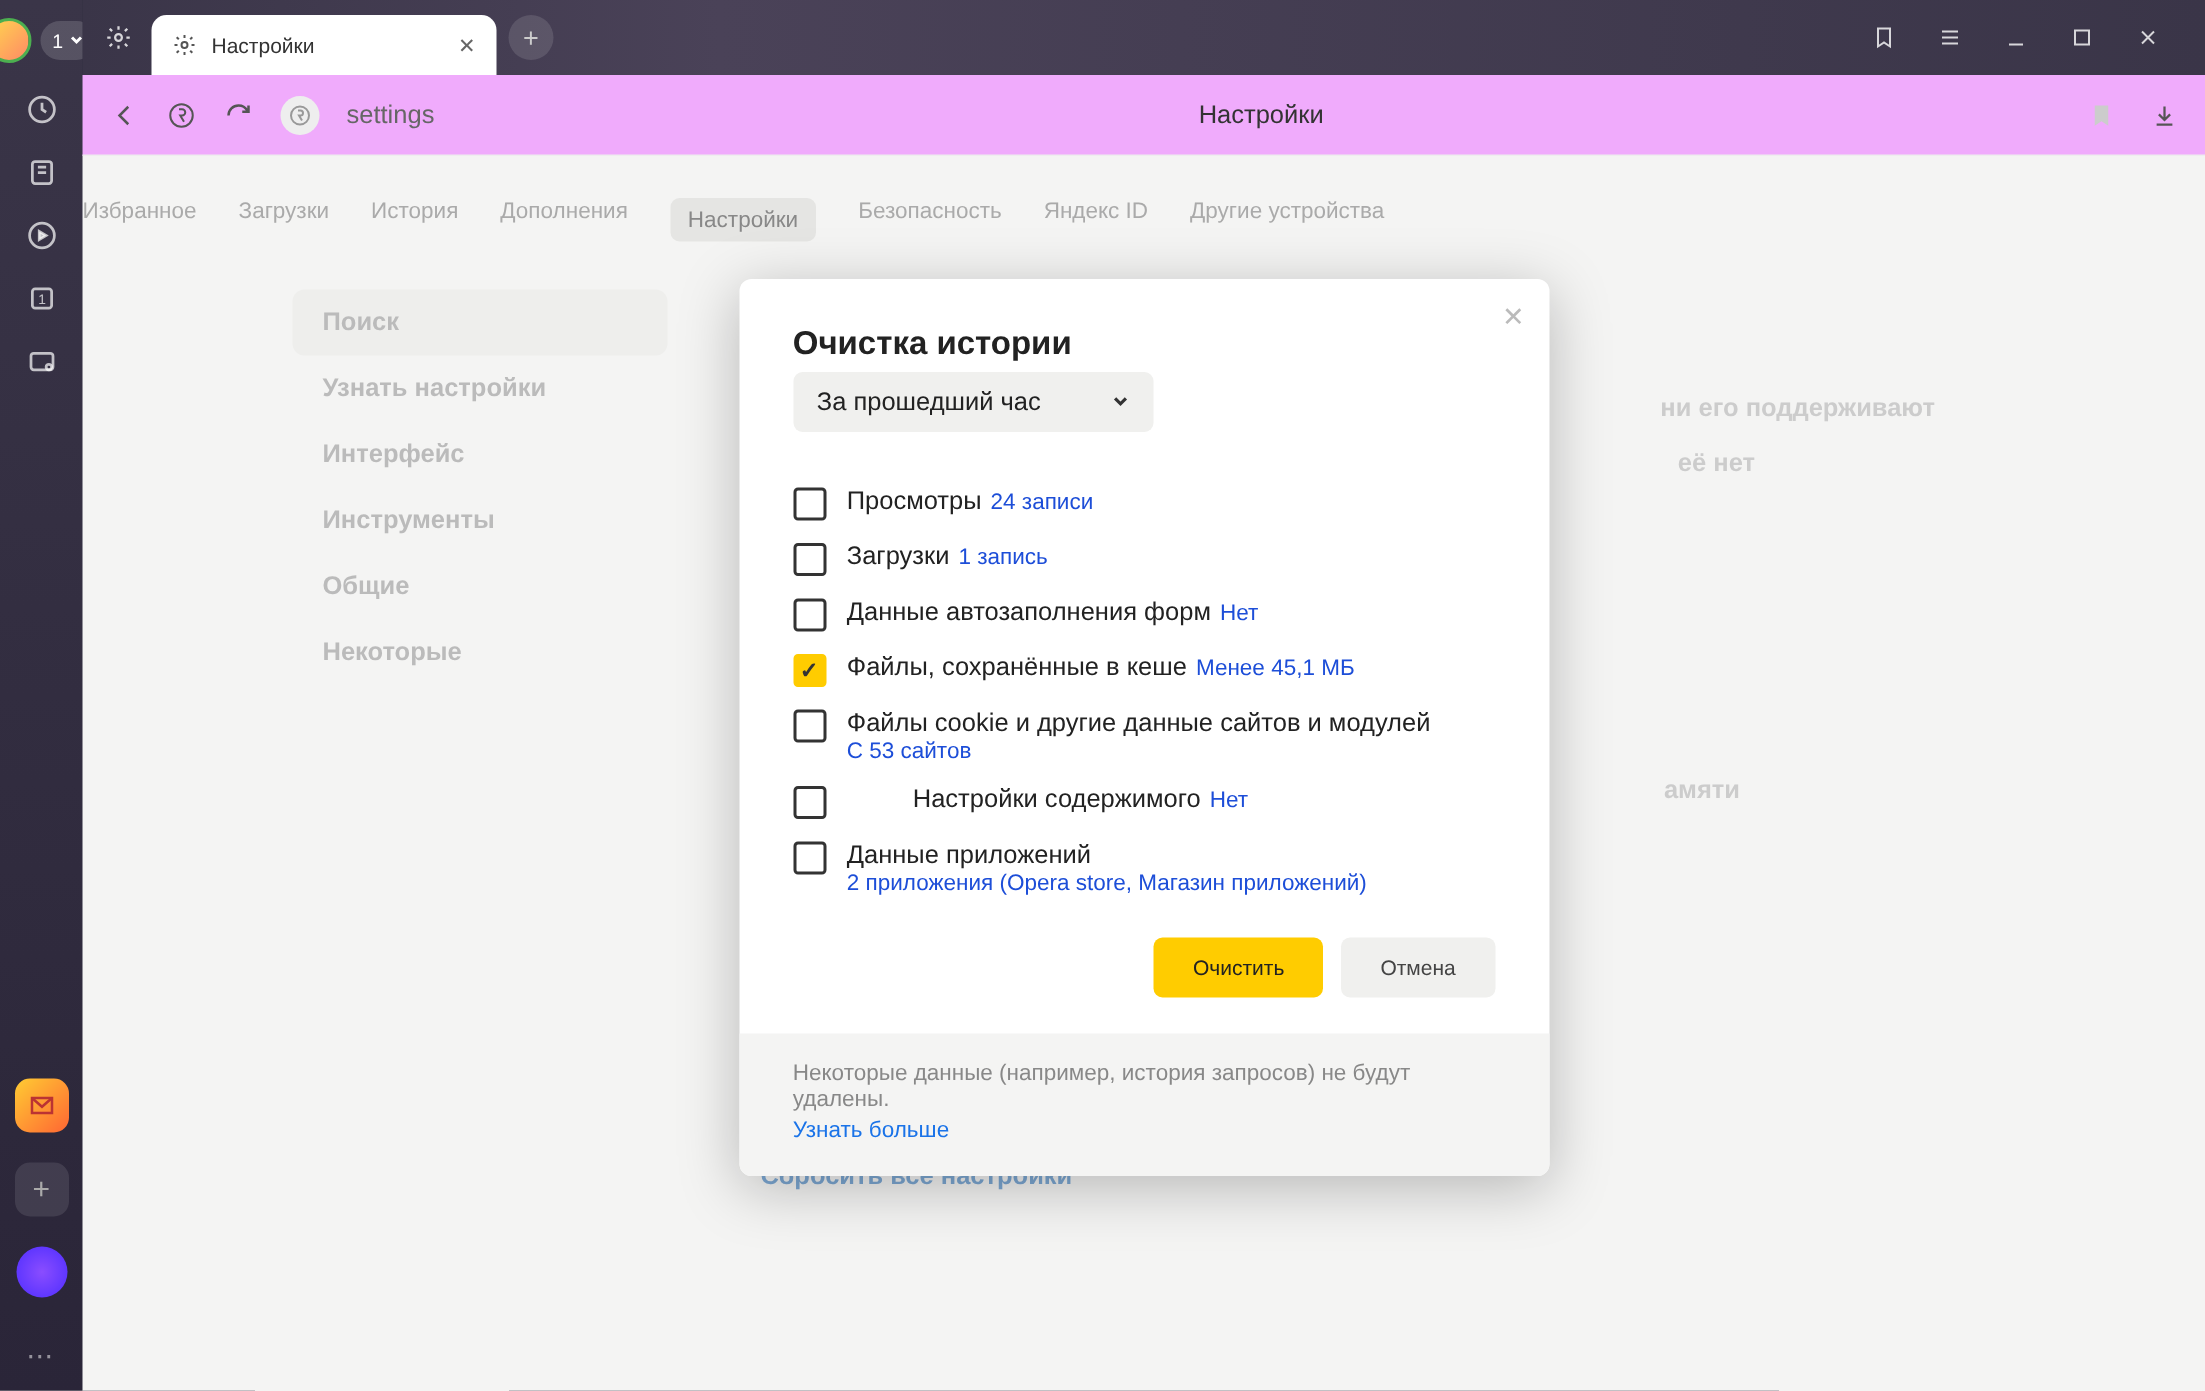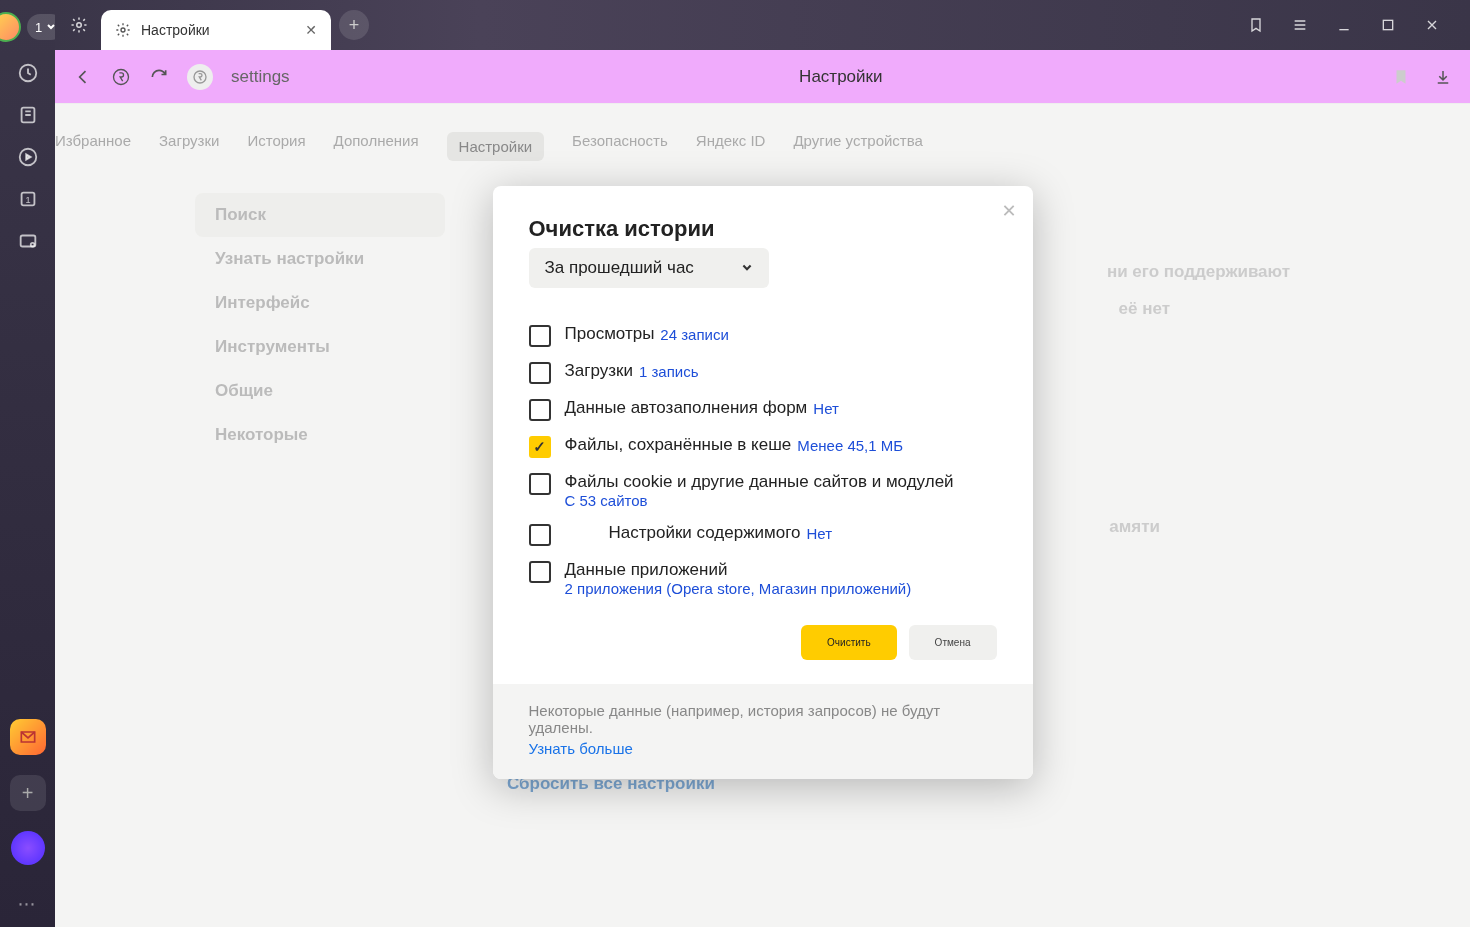--- a/index.html
+++ b/index.html
@@ -88,21 +88,21 @@
 .checkbox {
   width:22px; height:22px; border:2px solid #333; border-radius:3px; flex-shrink:0;
   display:flex; align-items:center; justify-content:center; margin-top:1px;
 }
 .checkbox.checked { background:#ffcc00; border-color:#ffcc00; }
 .checkbox.checked::after { content:"✓"; color:#333; font-size:15px; font-weight:bold; }
 .check-text { font-size:17px; color:#222; }
 .check-sub { font-size:15px; color:#1d4ed8; }
 .check-line { display:flex; flex-wrap:wrap; gap:6px; align-items:center; }
 .modal-actions { display:flex; gap:12px; justify-content:flex-end; margin-top:28px; }
-.btn { padding:12px 26px; border-radius:6px; font-size:10px; border:none; cursor:pointer; }
+.btn { padding:12px 26px; border-radius:6px; font-size:14px; border:none; cursor:pointer; }
 .btn-primary { background:#ffcc00; color:#222; }
 .btn-secondary { background:#f0f0ee; color:#444; }
 .modal-footer {
   background:#f4f4f3; padding:18px 36px 22px; border-radius:0 0 8px 8px;
   font-size:15px; color:#888;
 }
 .modal-footer a { color:#1a73e8; text-decoration:none; display:block; margin-top:4px; }
 </style>
 </head>
 <body>

